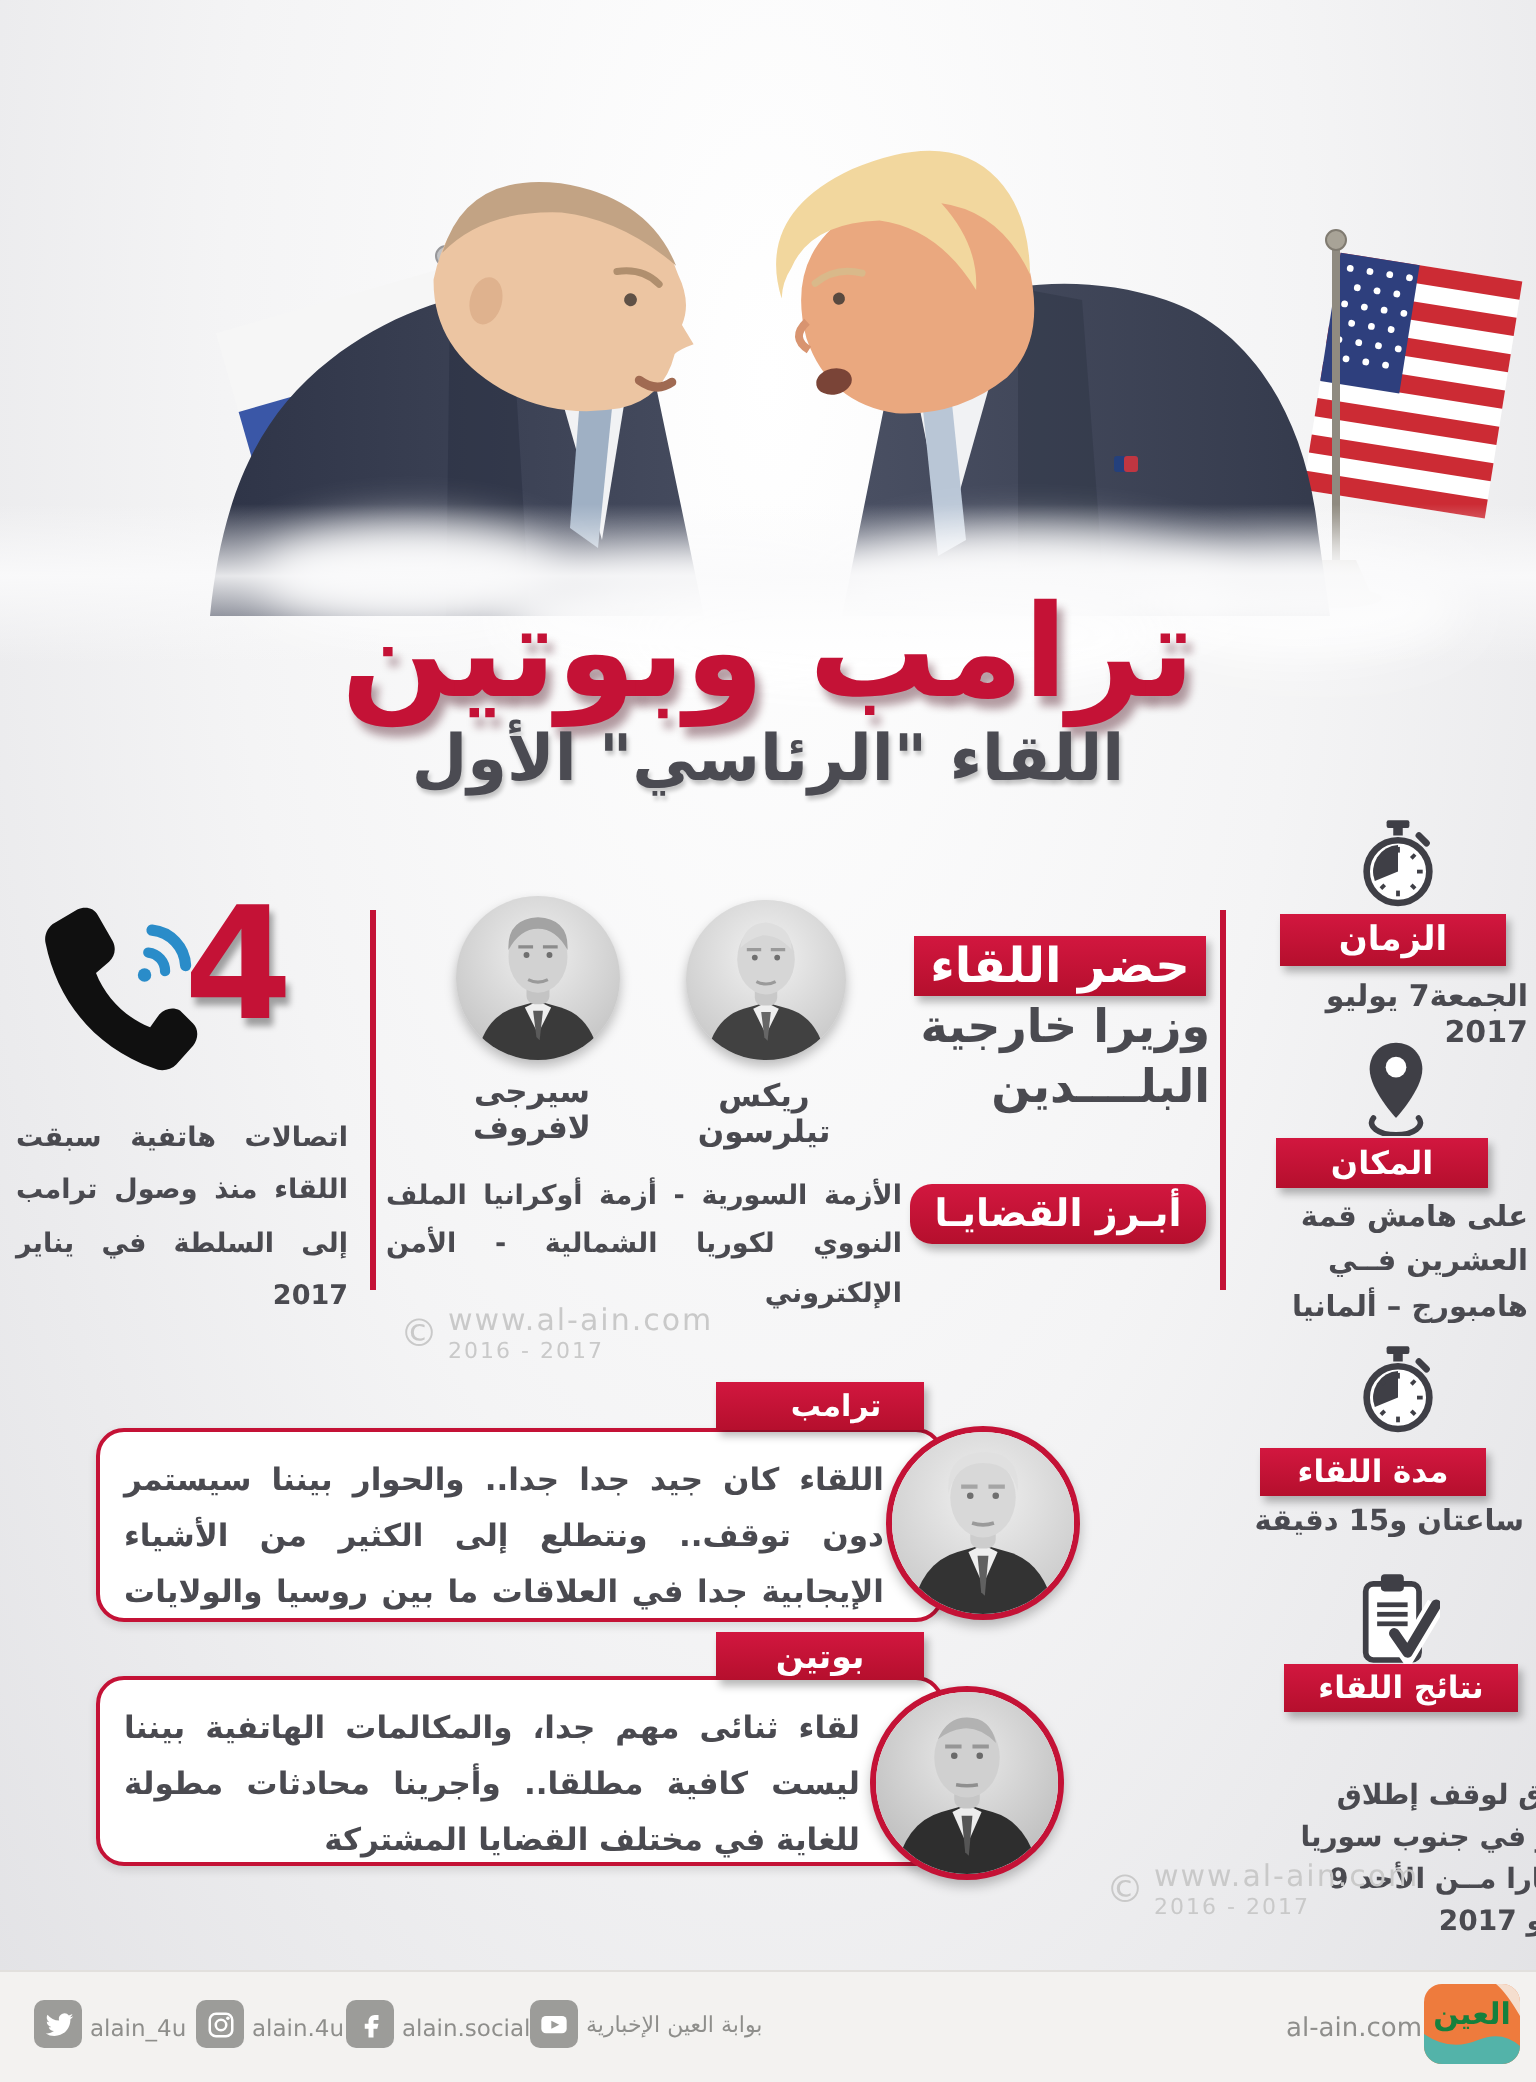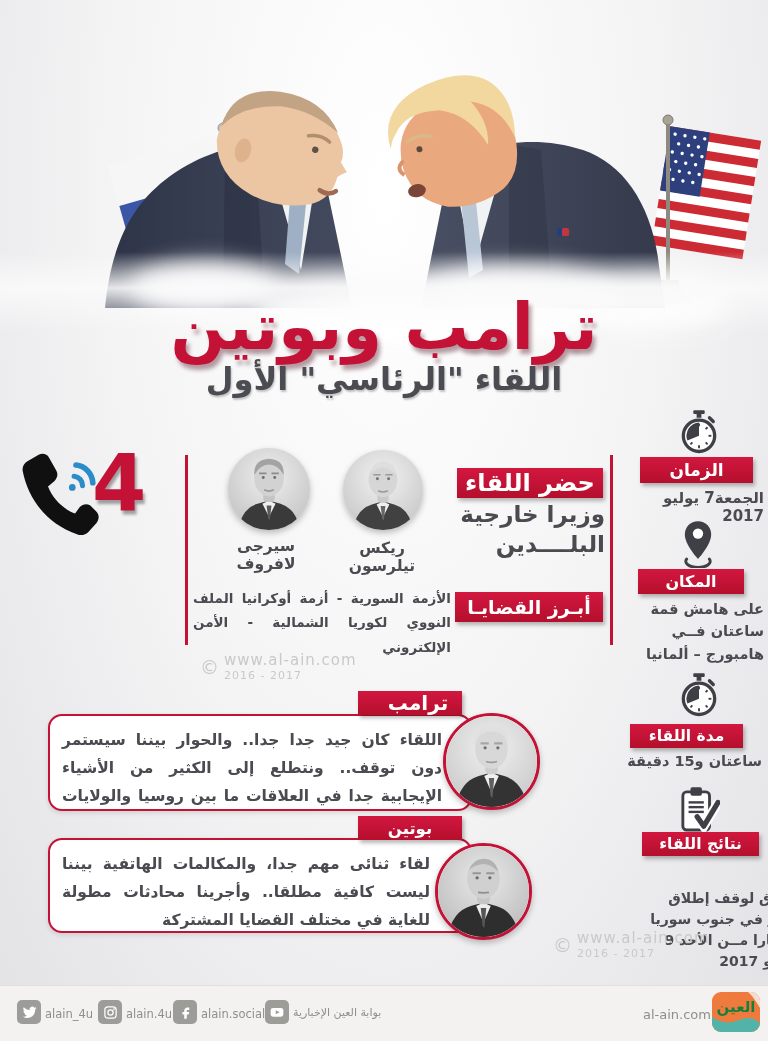--- a/index.html
+++ b/index.html
@@ -185,20 +185,21 @@
   <div class="title">ترامب وبوتين</div>
   <div class="subtitle">اللقاء "الرئاسي" الأول</div>
 
   <svg style="position:absolute; left:20px; top:452px;" width="84" height="84" viewBox="0 0 90 90">
     <path d="M82,64 C85,67 85,72 82,76 L73,86 C70,89 65,90 61,88 C29,77 9,51 3,21 C2,17 4,12 8,10 L20,3 C24,1 29,2 31,6 L39,20 C41,24 40,28 37,31 L30,37 C35,50 46,61 59,66 L64,59 C67,56 71,55 75,57 Z" fill="#101010"></path>
     <path d="M60,14 A20,20 0 0 1 78,33" stroke="#2a8cc9" stroke-width="6" fill="none" stroke-linecap="round"></path>
     <path d="M58,26 A10,10 0 0 1 67,36" stroke="#2a8cc9" stroke-width="5.5" fill="none" stroke-linecap="round"></path>
     <circle cx="56" cy="38" r="3.6" fill="#2a8cc9"></circle>
   </svg>
   <div class="call-count">4</div>
+  <div class="dtext just" style="left:8px; top:556px; width:166px; font-size:13.5px; line-height:1.95;">اتصالات هاتفية سبقت اللقاء منذ وصول ترامب إلى السلطة في يناير 2017</div>
 
   <div class="vline" style="left:185px;"></div>
   <div class="vline" style="left:610px;"></div>
 
   <div class="rbox" style="left:457px; top:468px; width:146px; height:30px; font-size:24px;">حضر اللقاء</div>
   <div class="dtext" style="left:418px; top:500px; width:187px; font-size:23px; line-height:1.3;">وزيرا خارجية البلــــدين</div>
 
   <div class="bust" style="left:228px; top:448px; width:82px; height:82px;">
     <svg viewBox="0 0 100 100">
       <defs>
@@ -238,21 +239,21 @@
       <path d="M34,30 Q36,15 50,14 Q66,16 66,31 Q58,22 48,22 Q40,24 34,30 Z" fill="#dedede"></path>
       <circle cx="43" cy="36" r="1.8" fill="#6f6f6f"></circle>
         <circle cx="57" cy="36" r="1.8" fill="#6f6f6f"></circle>
       <path d="M38,31 L47,31 M53,31 L62,31" stroke="#9a9a9a" stroke-width="2"></path>
       <path d="M44,51 Q50,54 56,51" stroke="#9a9a9a" stroke-width="2" fill="none"></path>
     </svg>
   </div>
   <div class="dtext" style="left:327px; top:539px; width:110px; text-align:center; font-size:15.5px;">ريكس تيلرسون</div>
   <div class="dtext" style="left:210px; top:537px; width:112px; text-align:center; font-size:15.5px;">سيرجى لافروف</div>
 
-  <div class="rbox" style="left:455px; top:592px; width:148px; height:30px; font-size:19px;">أبـرز القضايـا</div>
+  <div class="rbox" style="left:455px; top:592px; width:148px; height:30px; font-size:19px;border-radius:11px;">أبـرز القضايـا</div>
   <div class="dtext just" style="left:193px; top:586px; width:258px; font-size:13.5px; line-height:1.8;">الأزمة السورية - أزمة أوكرانيا  الملف النووي لكوريا الشمالية - الأمن الإلكتروني</div>
 
   <svg style="position:absolute; left:680px; top:410px;" width="38" height="44" viewBox="0 0 40 46">
     <rect x="14" y="0" width="12" height="4" rx="1" fill="#3f3f46"></rect>
     <rect x="17.5" y="3" width="5" height="5" fill="#3f3f46"></rect>
     <line x1="31" y1="8" x2="35" y2="12" stroke="#3f3f46" stroke-width="3.5" stroke-linecap="round"></line>
     <circle cx="20" cy="27" r="16.5" fill="#fff" stroke="#3f3f46" stroke-width="3.5"></circle>
     <path d="M20,27 L20,13 A14,14 0 0 0 7.8,32 Z" fill="#3f3f46"></path>
     <g stroke="#3f3f46" stroke-width="2">
       <line x1="20" y1="14" x2="20" y2="17"></line>
@@ -267,21 +268,21 @@
   </svg>
   <div class="rbox" style="left:640px; top:457px; width:113px; height:26px; font-size:17px;">الزمان</div>
   <div class="dtext" style="left:618px; top:489px; width:146px; font-size:15px;">الجمعة7 يوليو 2017</div>
 
   <svg style="position:absolute; left:682px; top:518px;" width="32" height="50" viewBox="0 0 34 50">
     <path d="M17,2 C9,2 3,8 3,16 C3,27 17,42 17,42 C17,42 31,27 31,16 C31,8 25,2 17,2 Z" fill="#3f3f46"></path>
     <circle cx="17" cy="15" r="5.5" fill="#fff"></circle>
     <path d="M5,42 A13,6.5 0 1 0 29,42" stroke="#3f3f46" stroke-width="3" fill="none" stroke-linecap="round"></path>
   </svg>
   <div class="rbox" style="left:638px; top:569px; width:106px; height:25px; font-size:16px;">المكان</div>
-  <div class="dtext" style="left:612px; top:598px; width:152px; font-size:14.5px; line-height:1.55;">على هامش قمة ساعتان فــي هامبورج – ألمانيا</div>
+  <div class="dtext" style="left:612px; top:598px; width:152px; font-size:14.5px; line-height:1.55;">على هامش قمة العشرين فــي هامبورج – ألمانيا</div>
 
   <svg style="position:absolute; left:680px; top:673px;" width="38" height="44" viewBox="0 0 40 46">
     <rect x="14" y="0" width="12" height="4" rx="1" fill="#3f3f46"></rect>
     <rect x="17.5" y="3" width="5" height="5" fill="#3f3f46"></rect>
     <line x1="31" y1="8" x2="35" y2="12" stroke="#3f3f46" stroke-width="3.5" stroke-linecap="round"></line>
     <circle cx="20" cy="27" r="16.5" fill="#fff" stroke="#3f3f46" stroke-width="3.5"></circle>
     <path d="M20,27 L20,13 A14,14 0 0 0 7.8,32 Z" fill="#3f3f46"></path>
     <g stroke="#3f3f46" stroke-width="2">
       <line x1="20" y1="14" x2="20" y2="17"></line>
         <line x1="20" y1="37" x2="20" y2="40"></line>
@@ -316,21 +317,21 @@
     </span>
   </div>
   <div class="wm" style="left:553px; top:929px;">
     <span class="c">©</span>
     <span>
       <div class="l1">www.al-ain.com</div>
       <div class="l2">2016 - 2017</div>
     </span>
   </div>
 
-  <div class="rbox" style="left:358px; top:691px; width:104px; height:24px; font-size:20px; z-index:3;padding-left:16px;">ترامب</div>
+  <div class="rbox" style="left:358px; top:691px; width:104px; height:24px; font-size:15px; z-index:3;padding-left:16px;">ترامب</div>
   <div class="qbox" style="left:48px; top:714px; width:424px; height:97px;"></div>
   <div class="qtext" style="left:62px; top:727px; width:380px;">اللقاء كان جيد جدا جدا.. والحوار بيننا سيستمر دون توقف.. ونتطلع إلى الكثير من الأشياء الإيجابية جدا في العلاقات ما بين روسيا والولايات المتحدة</div>
   <div class="bust qbust" style="left:443px; top:713px; width:97px; height:97px; z-index:2;">
     <svg viewBox="0 0 100 100">
       <defs>
           <radialGradient id="bg3" cx=".5" cy=".35" r=".8">
         <stop offset="0" stop-color="#f0f0f0"></stop>
             <stop offset="1" stop-color="#c3c3c3"></stop>
           </radialGradient>
         </defs>

